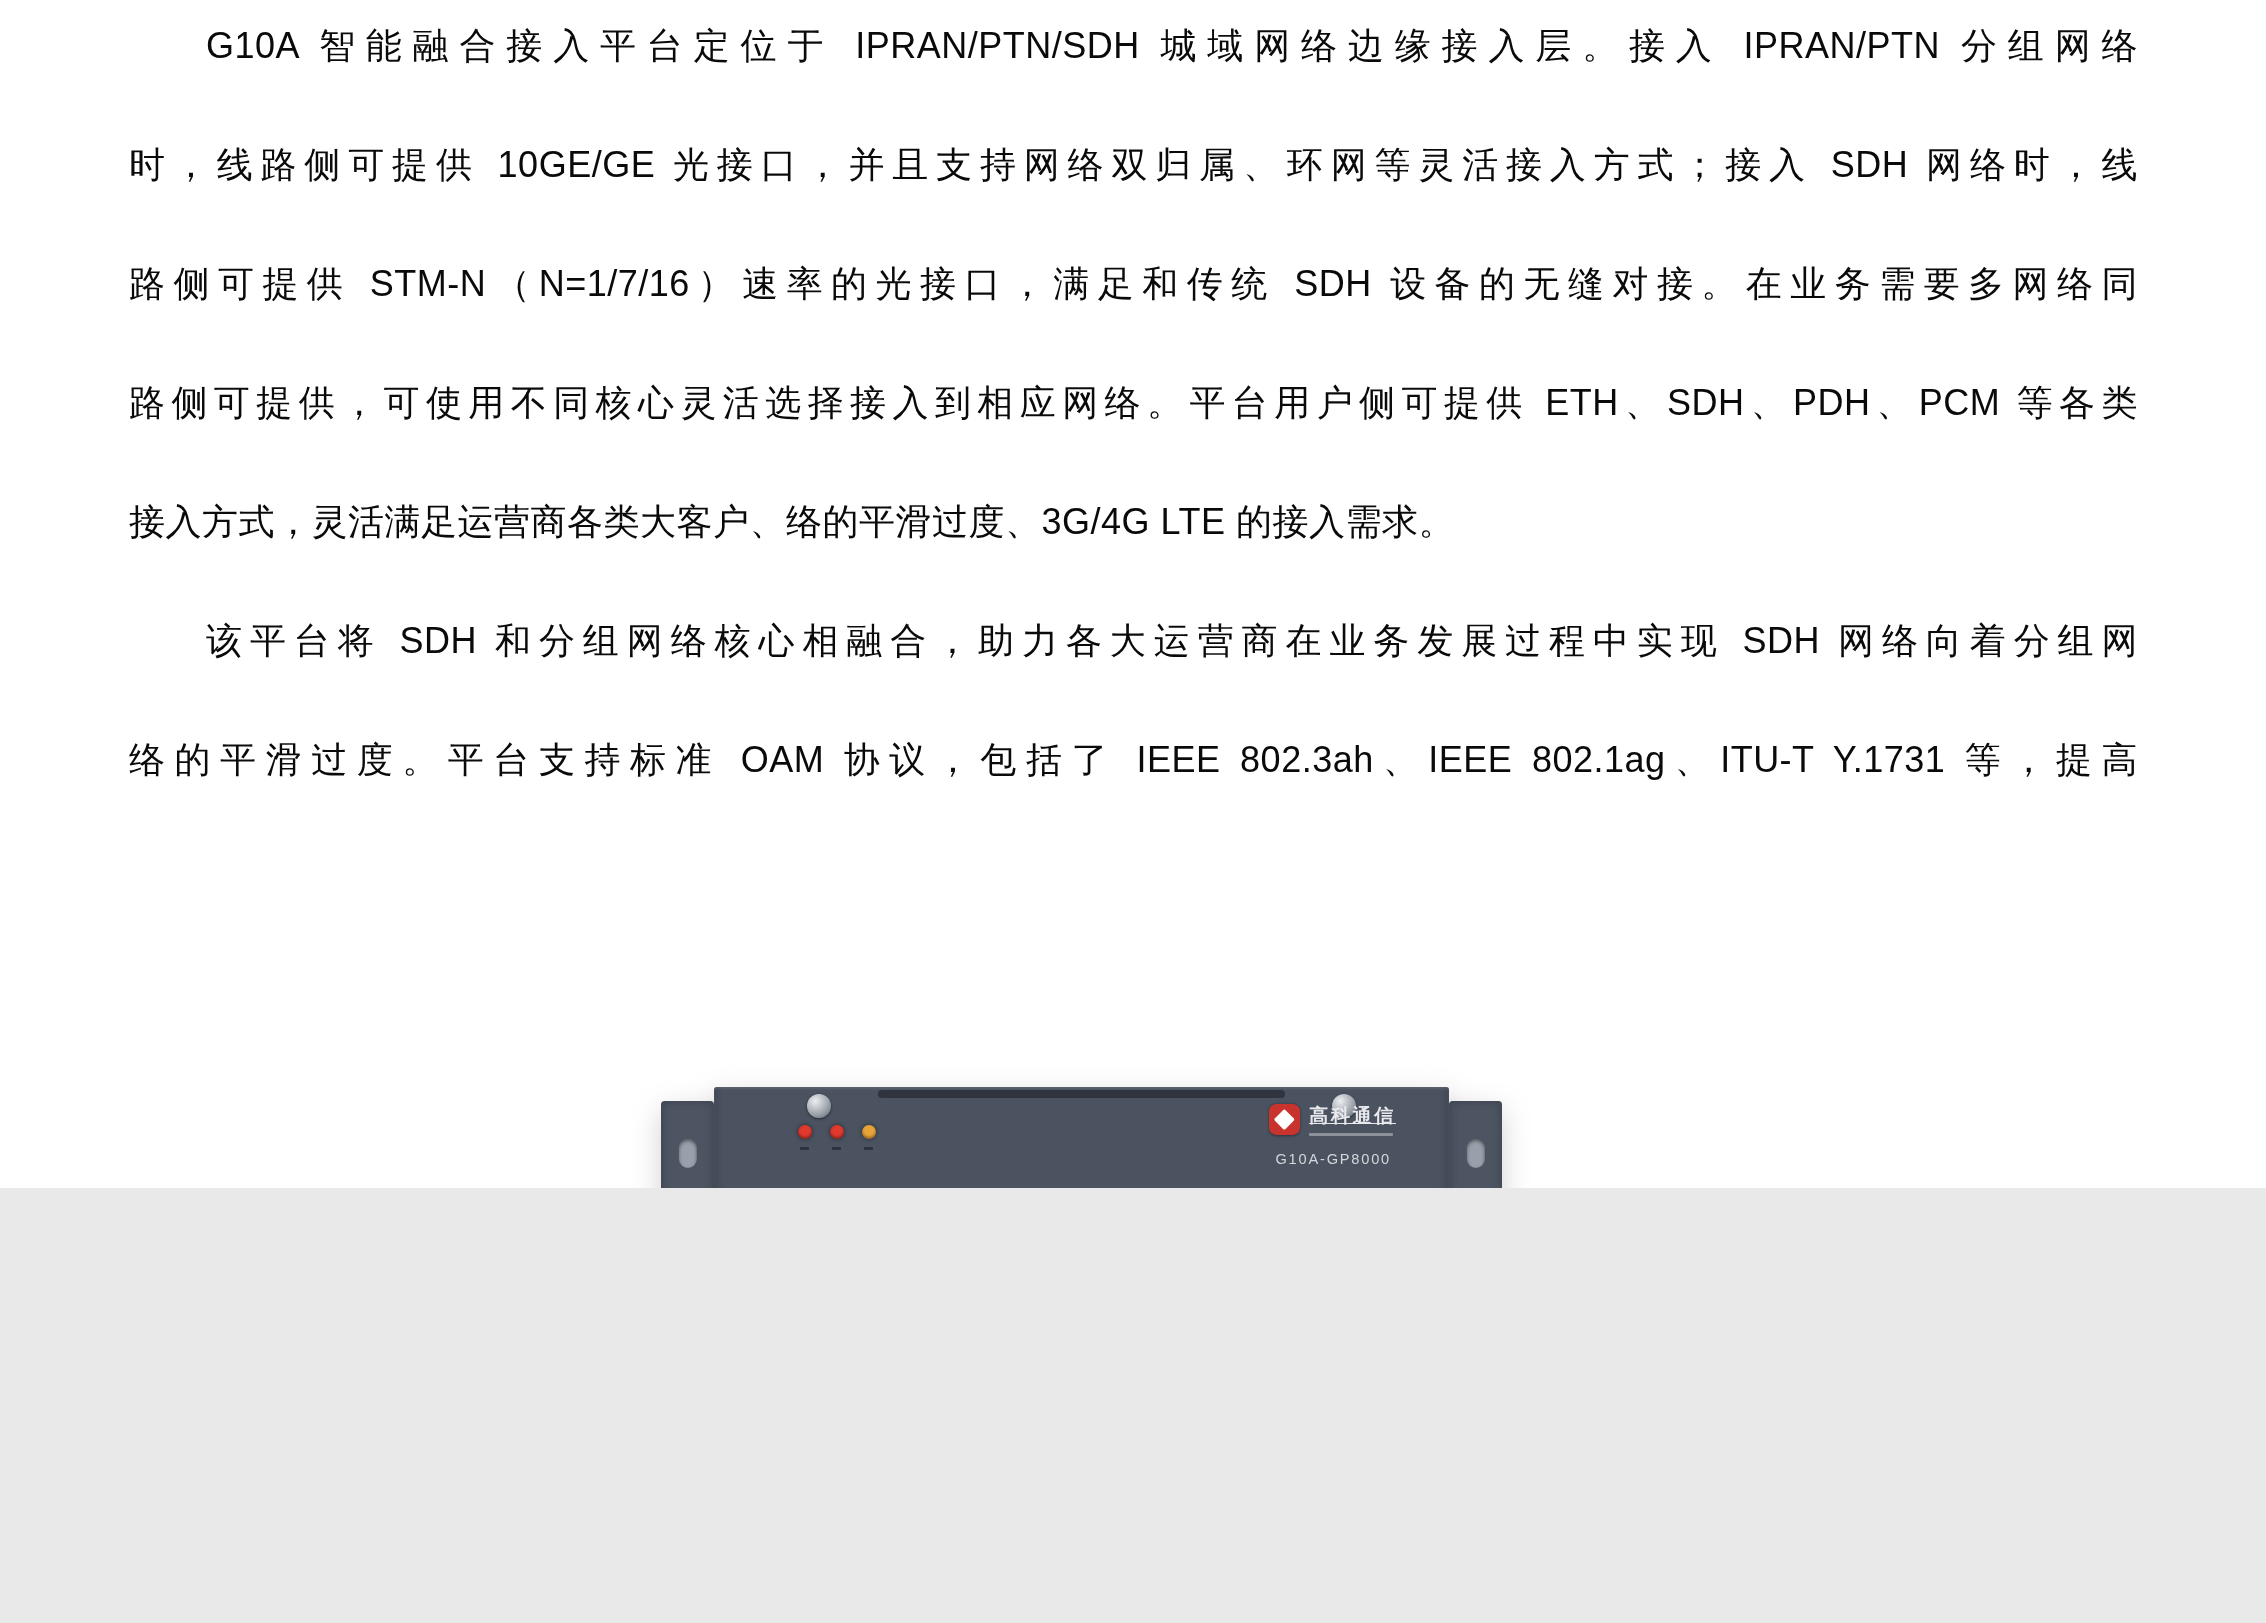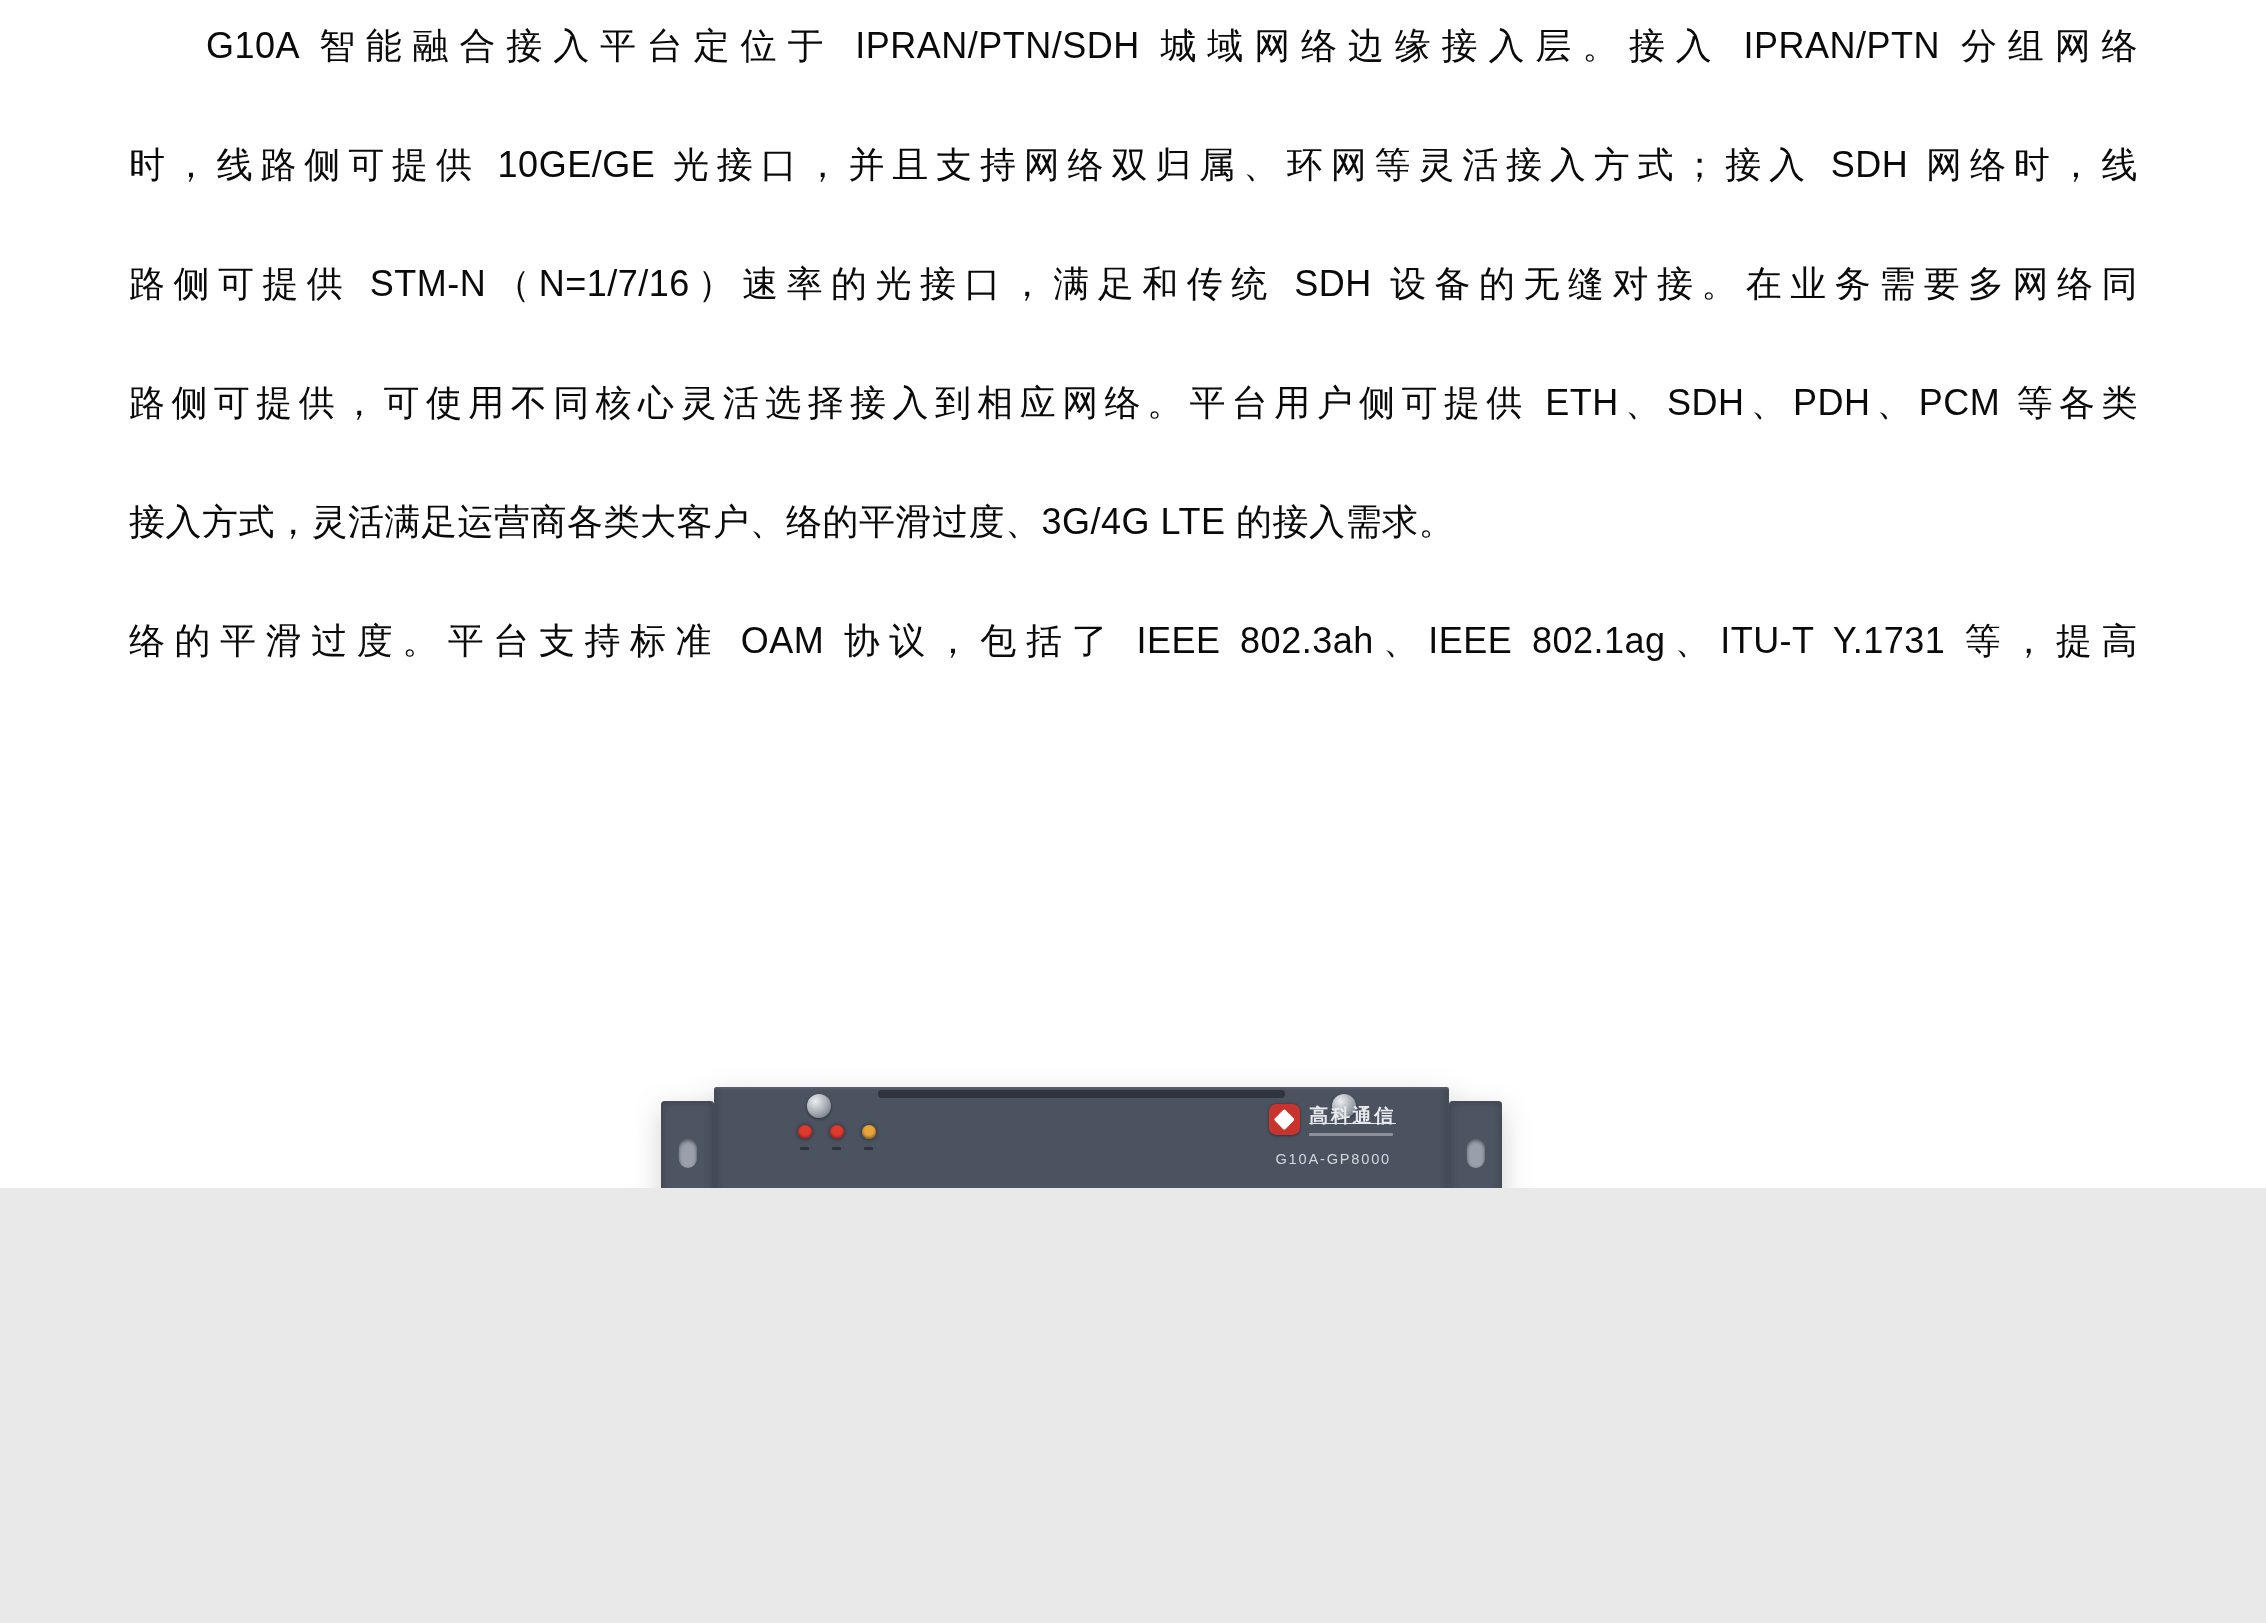--- a/index.html
+++ b/index.html
@@ -161,20 +161,21 @@
 <body>
 
 <div class="page">
 
   <div class="doc">
     <div class="line indent">G10A 智能融合接入平台定位于 IPRAN/PTN/SDH 城域网络边缘接入层。接入 IPRAN/PTN 分组网络</div>
     <div class="line">时，线路侧可提供 10GE/GE 光接口，并且支持网络双归属、环网等灵活接入方式；接入 SDH 网络时，线</div>
     <div class="line">路侧可提供 STM-N（N=1/7/16）速率的光接口，满足和传统 SDH 设备的无缝对接。在业务需要多网络同</div>
     <div class="line">路侧可提供，可使用不同核心灵活选择接入到相应网络。平台用户侧可提供 ETH、SDH、PDH、PCM 等各类</div>
     <div class="line pend">接入方式，灵活满足运营商各类大客户、络的平滑过度、3G/4G LTE 的接入需求。</div>
+    <div class="line indent">该平台将 SDH 和分组网络核心相融合，助力各大运营商在业务发展过程中实现 SDH 网络向着分组网</div>
     <div class="line">络的平滑过度。平台支持标准 OAM 协议，包括了 IEEE 802.3ah、IEEE 802.1ag、ITU-T Y.1731 等，提高</div>
   </div>
 
   <div class="device">
 
     <div class="ear left">
       <span class="hole" style="top:38px"></span>
       <span class="hole" style="top:137px"></span>
       <span class="warn" style="top:239px"></span>
       <span class="hole" style="top:291px"></span>

